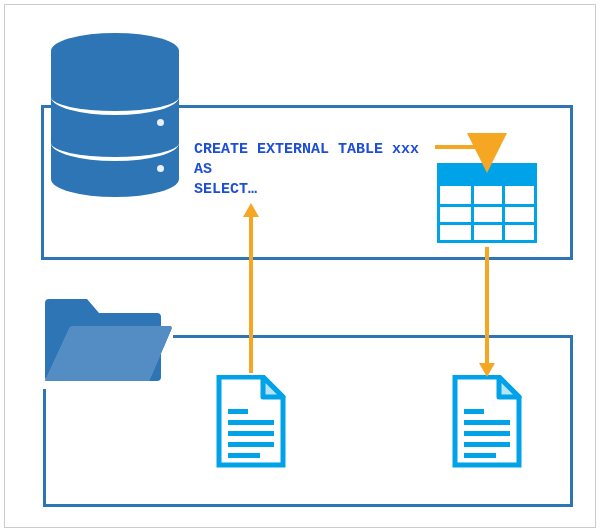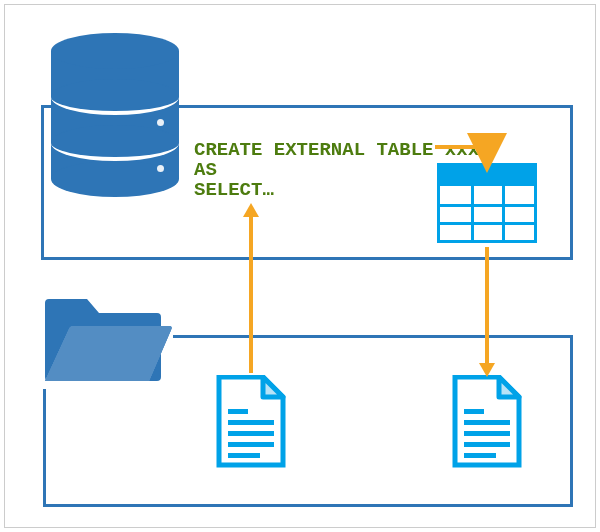--- a/index.html
+++ b/index.html
@@ -90,23 +90,23 @@
     top: 286px;
     width: 130px;
     height: 100px;
   }
 
   
   .sql {
     position: absolute;
     left: 189px;
     top: 135px;
-    font-size: 19px;
+    font-size: 15px;
     font-weight: bold;
-    color: #4d7c0f;
+    color: #1d4ed8;
     font-family: "Courier New", monospace;
     line-height: 20px;
     white-space: pre;
   }
 
   
   .gridicon {
     position: absolute;
     left: 432px;
     top: 158px;

